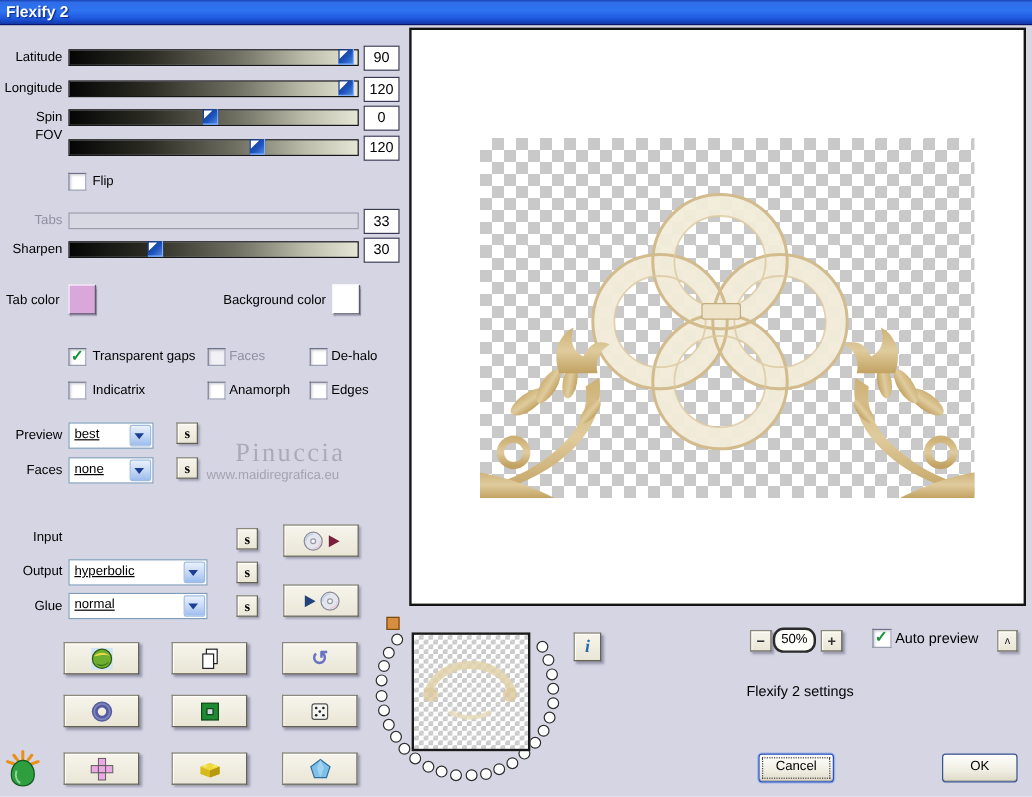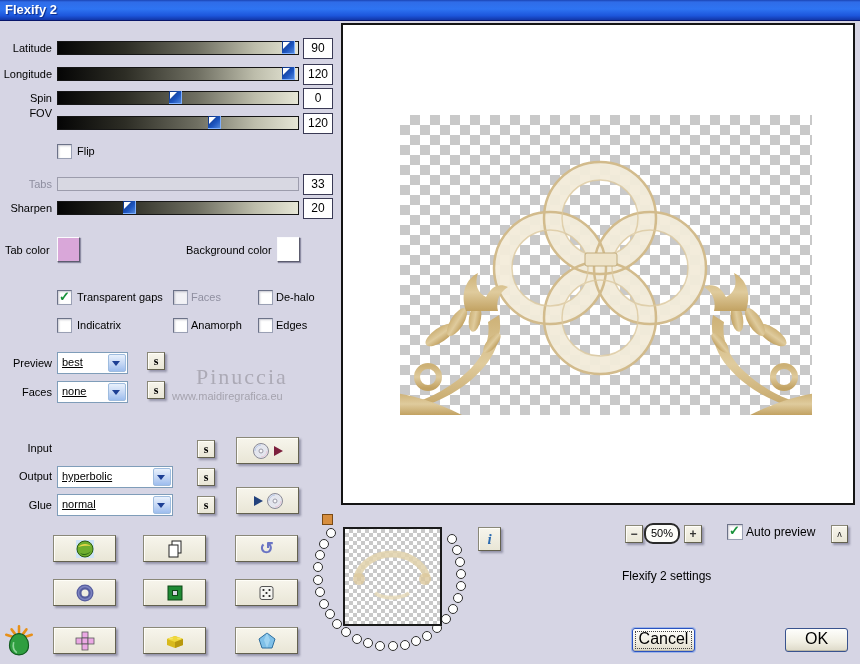--- a/index.html
+++ b/index.html
@@ -69,21 +69,21 @@
   .wm1{position:absolute;left:196px;top:364px;font-family:"Liberation Serif",serif;font-size:22px;
     letter-spacing:2px;color:#a5a3ae;opacity:.85;}
   .wm2{position:absolute;left:172px;top:390px;font-size:11px;color:#a5a3ae;}
   
   .smallbtn{width:16px;height:16px;font-size:12px;font-weight:bold;color:#333;}
   .zoomlevel{position:absolute;left:644px;top:523px;width:32px;height:17px;background:#fdfdfa;
     border:2px solid #2a2a2a;border-radius:9px;text-align:center;line-height:17px;font-size:11px;}
   .caretbtn{width:15px;height:16px;font-size:9px;color:#222;}
   .xpbtn{position:absolute;width:61px;height:22px;border-radius:3px;text-align:center;line-height:20px;
     background:linear-gradient(180deg,#fefefc 0%,#f0eee2 60%,#ddd9c8 100%);
-    border:1px solid #39538e;font-size:16px;box-shadow:inset 0 -1px 0 #bab6a6;}
+    border:1px solid #39538e;font-size:11px;box-shadow:inset 0 -1px 0 #bab6a6;}
   .xpbtn.focused{border-color:#2a52c0;box-shadow:0 0 0 1px #9db4e8,inset 0 -1px 0 #bab6a6;
     outline:1px dotted #444;outline-offset:-4px;}
   svg{display:block;}
 </style>
 </head>
 <body>
 
 <div id="app">
 
   <div class="titlebar">
@@ -118,21 +118,21 @@
   <span class="lbl" style="left:77px;top:145px">Flip</span>
 
   <span class="lbl r dis" style="top:178px">Tabs</span>
   <div class="track dis" style="top:177px"></div>
   <div class="vbox" style="top:174px">33</div>
 
   <span class="lbl r" style="top:202px">Sharpen</span>
   <div class="track" style="top:201px">
     <div class="thumb" style="left:65px"></div>
   </div>
-  <div class="vbox" style="top:198px">20</div>
+  <div class="vbox" style="top:198px">30</div>
 
   <span class="lbl" style="left:5px;top:244px">Tab color</span>
   <div class="swatch" style="left: 57px; top: 237px; background: rgb(217, 167, 217);"></div>
   <span class="lbl" style="left:186px;top:244px">Background color</span>
   <div class="swatch" style="left: 277px; top: 237px; background: rgb(255, 255, 255);"></div>
 
   <div class="cb checked" style="left:57px;top:290px"></div>
   <span class="lbl" style="left:77px;top:291px">Transparent gaps</span>
   <div class="cb dis" style="left:173px;top:290px"></div>
   <span class="lbl dis" style="left:191px;top:291px">Faces</span>

